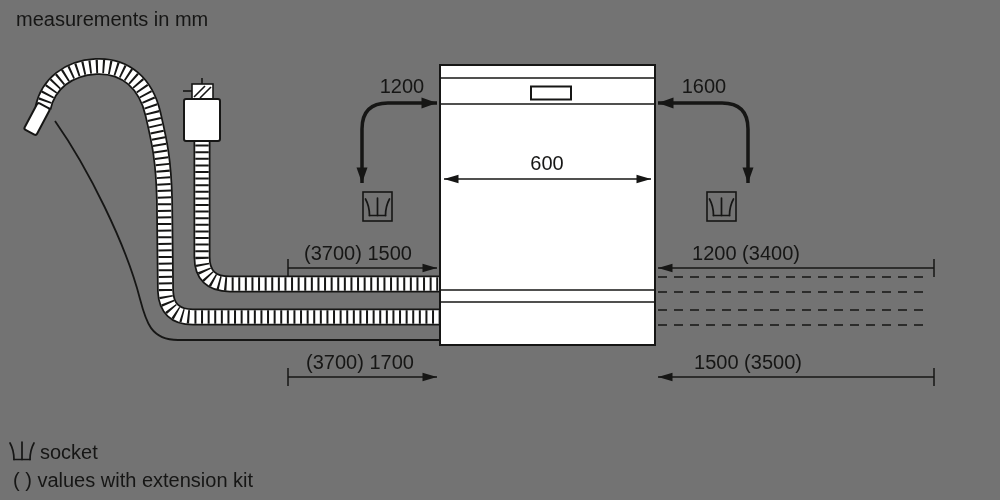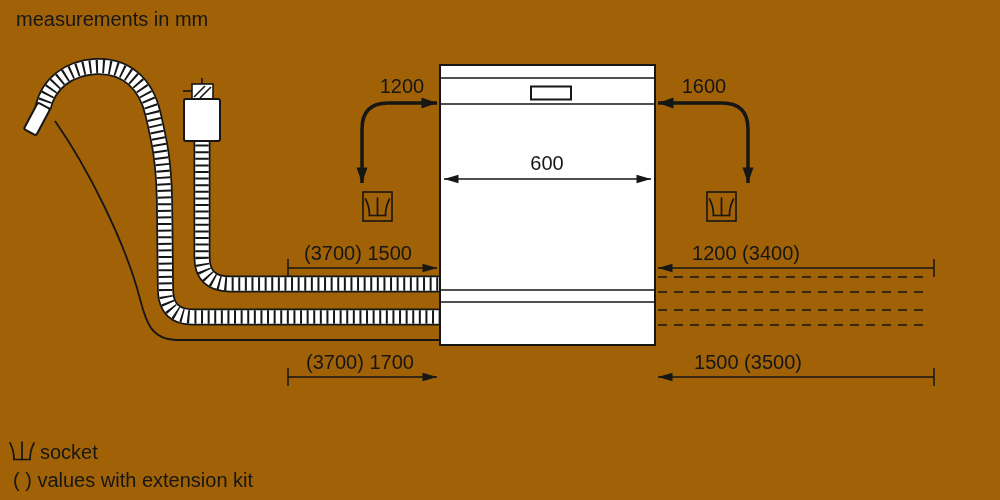--- a/index.html
+++ b/index.html
@@ -1,19 +1,19 @@
 <!DOCTYPE html>
 <html><head>
 <meta charset="utf-8">
 <style>
   html,body { margin:0; padding:0; background:#ffffff; }
   .stage {
     position:relative;
     width:1000px; height:500px;
-    background:#a16207;
+    background:#737373;
     font-family:"Liberation Sans", sans-serif;
     overflow:hidden;
   }
   svg { display:block; }
   text {
     font-family:"Liberation Sans", sans-serif;
     font-size:20px;
     fill:#161615;
   }
   .dim   { stroke:#161615; stroke-width:1.5; fill:none; }

